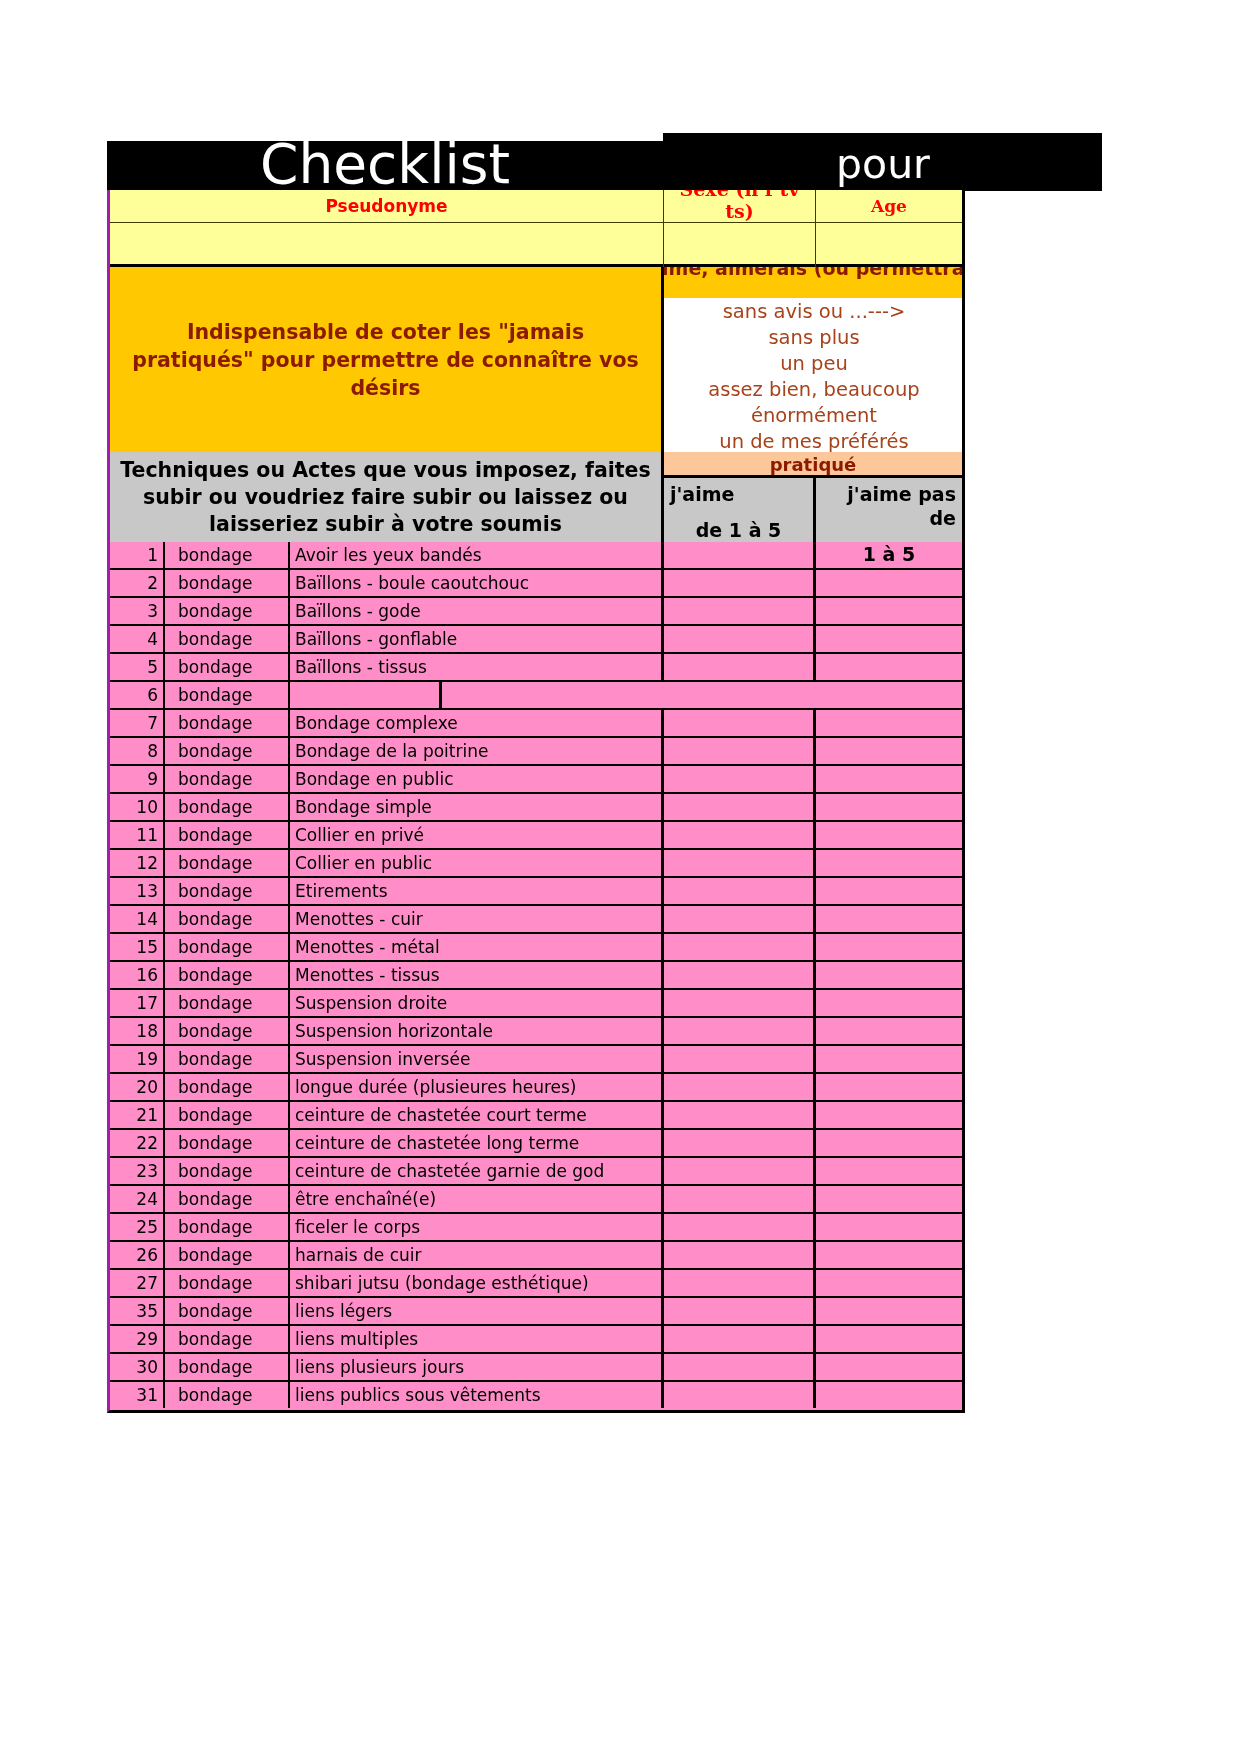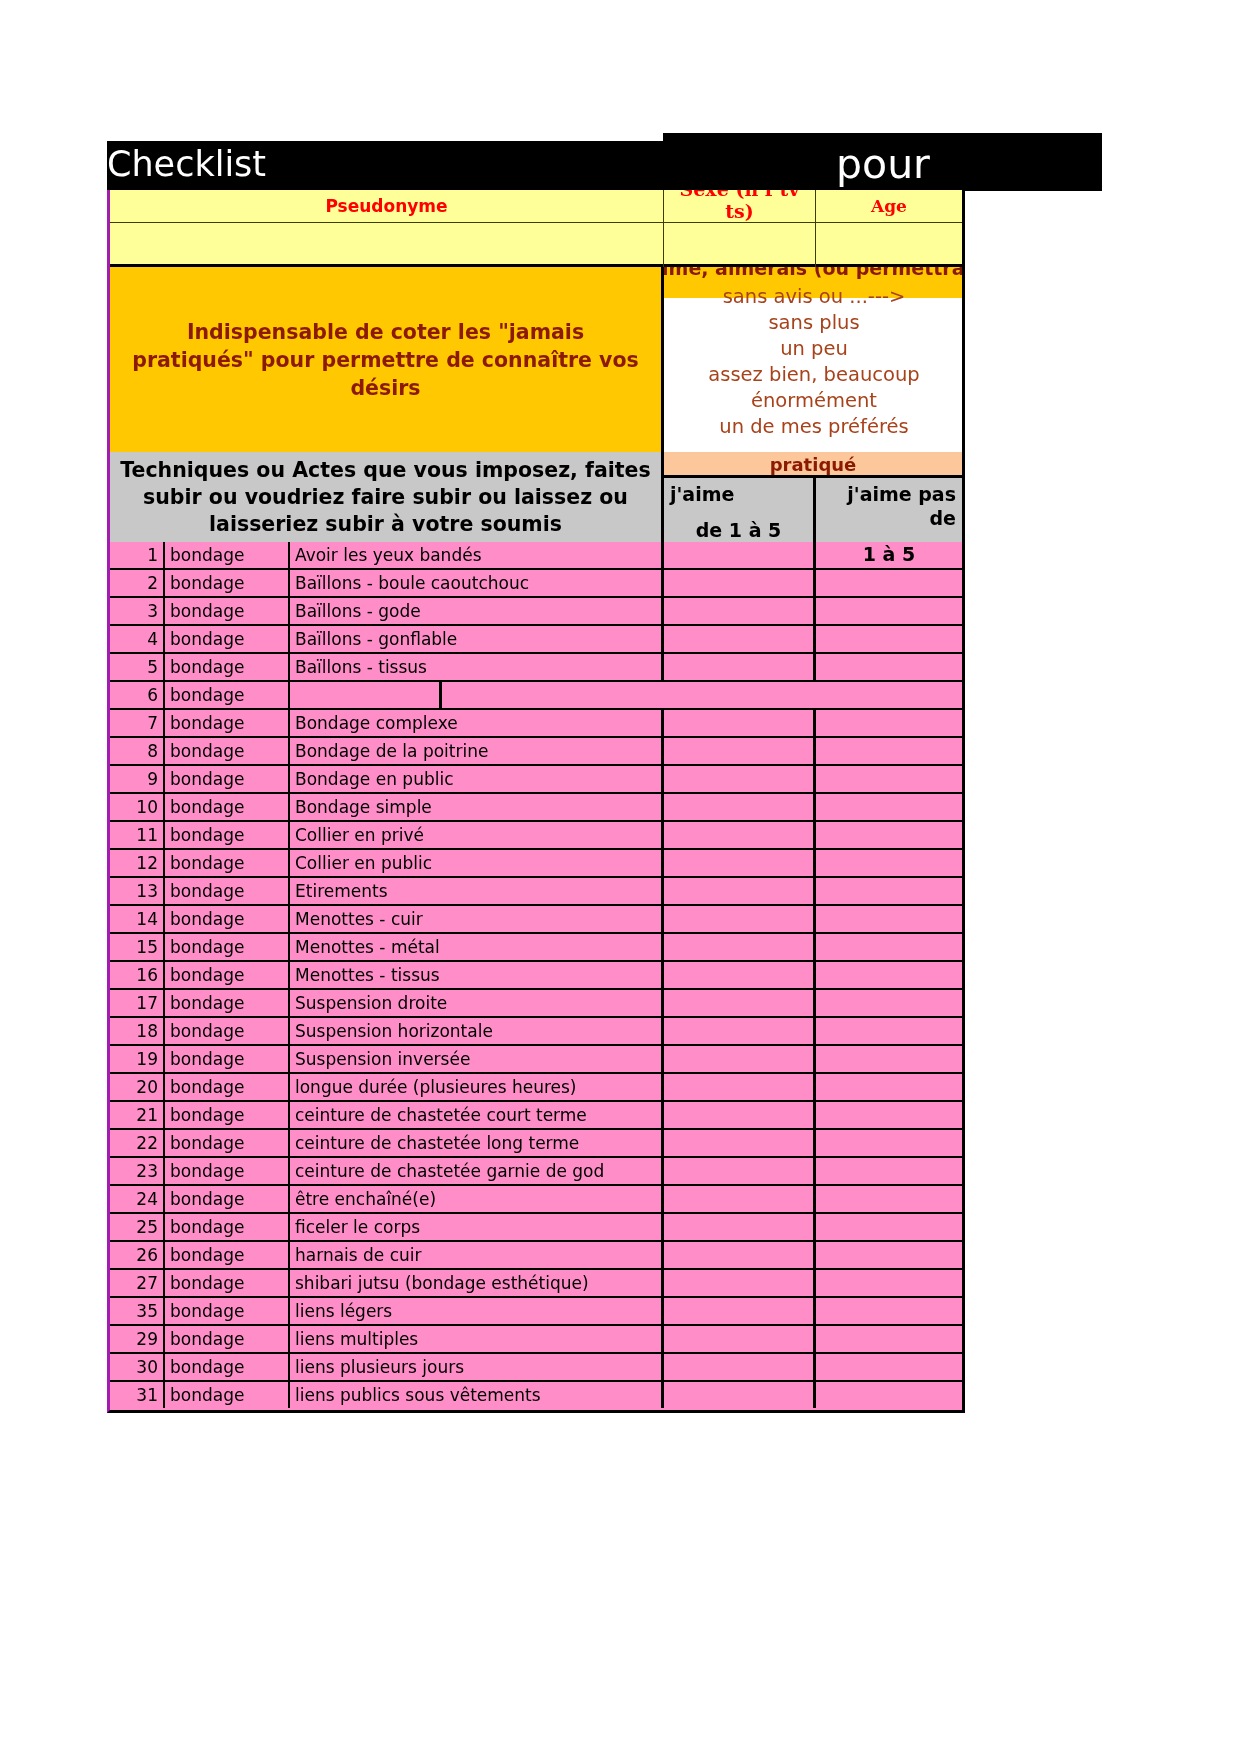--- a/index.html
+++ b/index.html
@@ -24,23 +24,23 @@
     position: absolute;
     left: 0; top: 0;
     width: 556px; height: 8px;
     background: #ffffff;
   }
   .banner-title {
     position: absolute;
     left: 0; top: 0;
     width: 556px; height: 58px;
     color: #ffffff;
-    font-size: 35px;
+    font-size: 55px;
     line-height: 62px;
-    text-align: left;
+    text-align: center;
     white-space: nowrap;
     font-family: "DejaVu Sans", sans-serif;
   }
   .banner-title2 {
     position: absolute;
     left: 556px; top: 0;
     width: 440px; height: 58px;
     color: #ffffff;
     font-size: 41px;
     line-height: 62px;
@@ -145,21 +145,21 @@
     left: -60px; top: -12px;
     width: 420px;
     text-align: center;
     color: #8b1a00;
     font-weight: bold;
     font-size: 19px;
     line-height: 26px;
   }
   .legend-list {
     position: absolute;
-    left: -60px; top: 17px;
+    left: -60px; top: 32px;
     width: 420px;
     text-align: center;
     color: #a8421a;
     font-size: 19.5px;
     line-height: 26px;
     white-space: nowrap;
   }
   .legend-list div { height: 26px; }
 
   
@@ -221,21 +221,21 @@
   .drow .d {
     height: 26px;
     font-family: "DejaVu Sans", sans-serif;
     font-size: 17px;
     line-height: 26px;
     color: #000;
     overflow: hidden;
     white-space: nowrap;
   }
   .drow .d.num { text-align: right; padding-right: 5px; border-right: 2px solid #000; }
-  .drow .d.cat { text-align: left; padding-left: 5px; border-right: 2px solid #000; }
+  .drow .d.cat { text-align: left; padding-left: 13px; border-right: 2px solid #000; }
   .drow .d.act { text-align: left; padding-left: 5px; border-right: 3px solid #000; }
   .drow .d.like { border-right: 3px solid #000; }
   .drow .d.dislike { }
 </style>
 </head>
 <body>
 
 <div class="page">
 
   <div class="banner">

